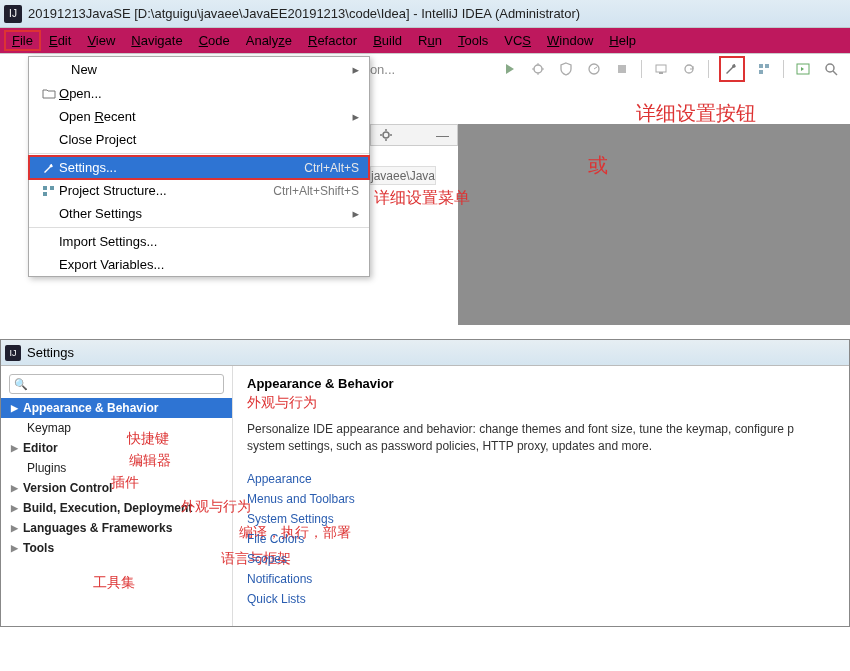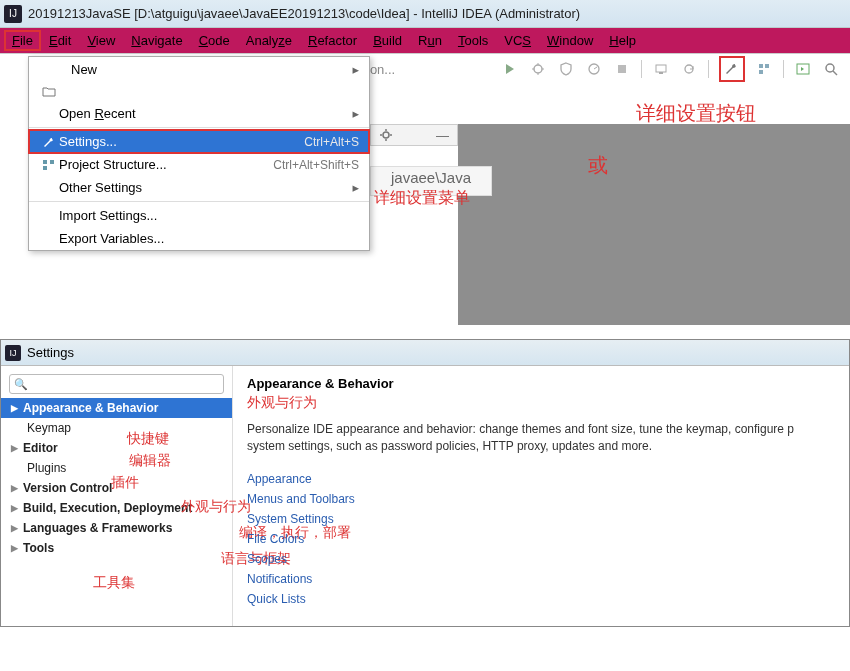--- a/index.html
+++ b/index.html
@@ -57,22 +57,22 @@
 .file-pane-strip {
   position: absolute; left: 370px; top: 124px; width: 88px; height: 22px;
   background: #f3f3f3; border: 1px solid #ccc; display: flex; align-items: center;
   gap: 8px; padding: 0 8px; color: #666;
 }
 .gray-region {
   position: absolute; left: 458px; top: 124px; right: 0; bottom: 0;
   background: #8e8e8e;
 }
 .tab-row {
-  position: absolute; left: 370px; top: 166px; height: 30px; font-size: 15px;
-  color: #666; background: #f6f6f6; padding: 2px 20px; border: 1px solid #ddd;
+  position: absolute; left: 370px; top: 166px; height: 19px; font-size: 12px;
+  color: #666; background: #f6f6f6; padding: 2px 0; border: 1px solid #ddd;
 }
 .annot { position: absolute; color: #d33; font-size: 16px; font-weight: 400; }
 .annot.big { font-size: 20px; }
 .annot.center { font-size: 20px; }
 
 
 .settings-window {
   width: 850px; border: 1px solid #888; background: #fff; position: relative;
   margin-top: 14px;
 }
@@ -242,25 +242,30 @@
       <span class="icon-slot"></span>
       <span class="lbl">New</span>
       <span class="chev">▸</span>
     </div>
     <div class="item">
       <span class="icon-slot">
         <svg width="14" height="12" viewBox="0 0 14 12">
             <path d="M1 2 L5 2 L6 3 L13 3 L13 10 L1 10 Z" fill="none" stroke="#777"></path>
           </svg>
       </span>
+      <span class="lbl"><u>O</u>pen...</span>
     </div>
     <div class="item">
       <span class="icon-slot"></span>
       <span class="lbl">Open <u>R</u>ecent</span>
       <span class="chev">▸</span>
+    </div>
+    <div class="item">
+      <span class="icon-slot"></span>
+        <span class="lbl">Close Pro<u>j</u>ect</span>
     </div>
     <div class="sep"></div>
     <div class="item selected settings-highlight">
       <span class="icon-slot">
         <svg width="14" height="14" viewBox="0 0 14 14">
             <path d="M11 4 A2.5 2.5 0 0 1 8.5 6.5 L3 12 L2 11 L7.5 5.5 A2.5 2.5 0 0 1 10 3 L10 5 Z" fill="#fff"></path>
           </svg>
       </span>
       <span class="lbl">Settings...</span>
       <span class="accel">Ctrl+Alt+S</span>

